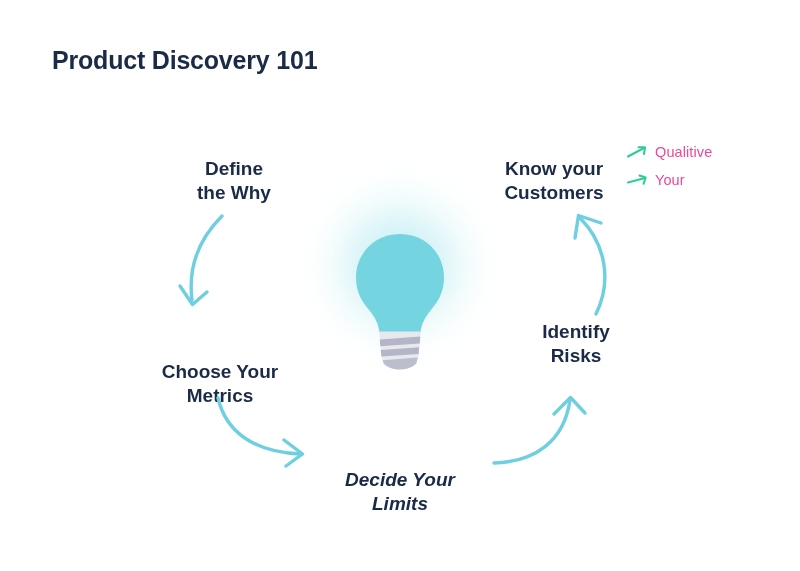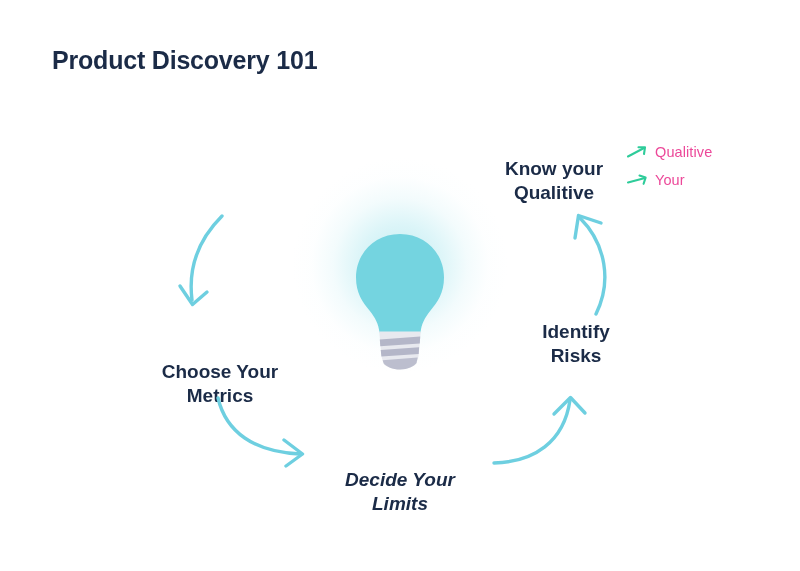--- a/index.html
+++ b/index.html
@@ -139,32 +139,34 @@
         <path d="M28.0 108.6 L68.1 106.2 L68.6 100.4 L27.5 100.4 Z" opacity="0"></path>
         <path d="M27.8 107.4 L68.2 104.6 L67.8 111.4 L28.3 114.2 Z"></path>
         <path d="M28.7 118.0 L67.1 115.2 L66.7 121.9 L29.4 124.6 Z"></path>
         <path d="M30.6 128.2 L65.6 125.6 L64.6 130.9
                  C 62.2 134.4 55.8 137.3 48.0 137.4
                  C 40.4 137.4 34.2 134.7 31.6 131.4 Z" opacity="0.85"></path>
       </g>
     </svg>
   </div>
 
+  <div class="node-label" id="node-define">Define
+the Why</div>
 
   <div class="node-label" id="node-metrics">Choose Your
 Metrics</div>
 
   <div class="node-label" id="node-limits">Decide Your
 Limits</div>
 
   <div class="node-label" id="node-risks">Identify
 Risks</div>
 
   <div class="node-label" id="node-customers">Know your
-Qualitive</div>
+Customers</div>
 
   <div class="flow-arrow" id="arrow-define-to-metrics">
     <svg viewBox="0 0 70 104" width="70" height="104" aria-hidden="true">
       <path d="M46 4 C 22 28 12 56 16 88" fill="none" stroke="#6ecfe0" stroke-width="3.4" stroke-linecap="round"></path>
       <path d="M4 74 L16.5 92.5 L31 80" fill="none" stroke="#6ecfe0" stroke-width="3.4" stroke-linecap="round" stroke-linejoin="round"></path>
     </svg>
   </div>
 
   <div class="flow-arrow" id="arrow-metrics-to-limits">
     <svg viewBox="0 0 108 72" width="108" height="72" aria-hidden="true">

